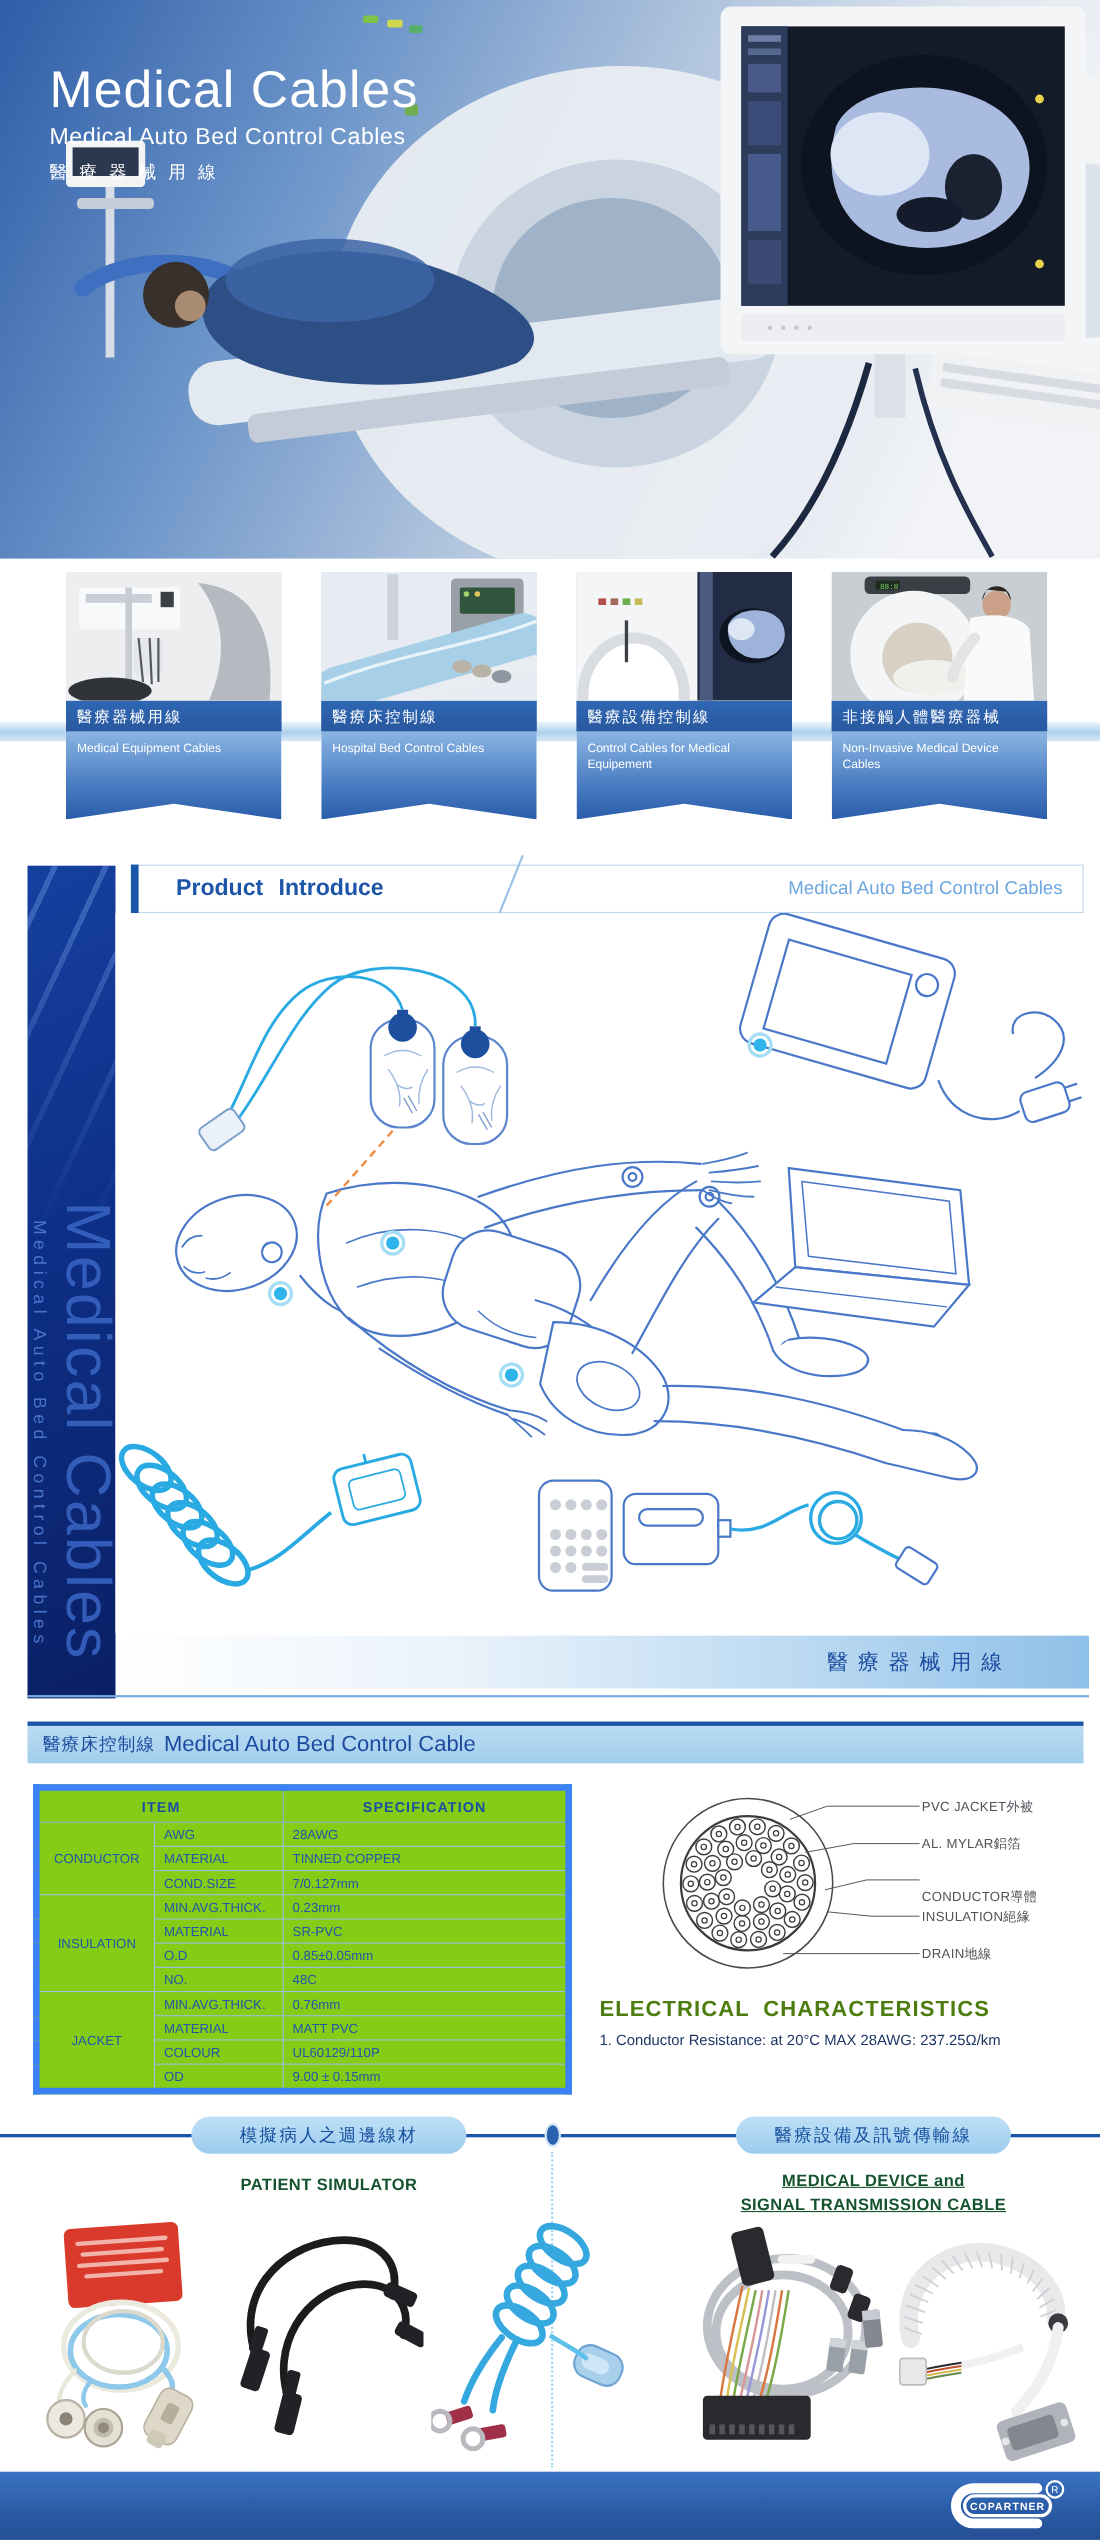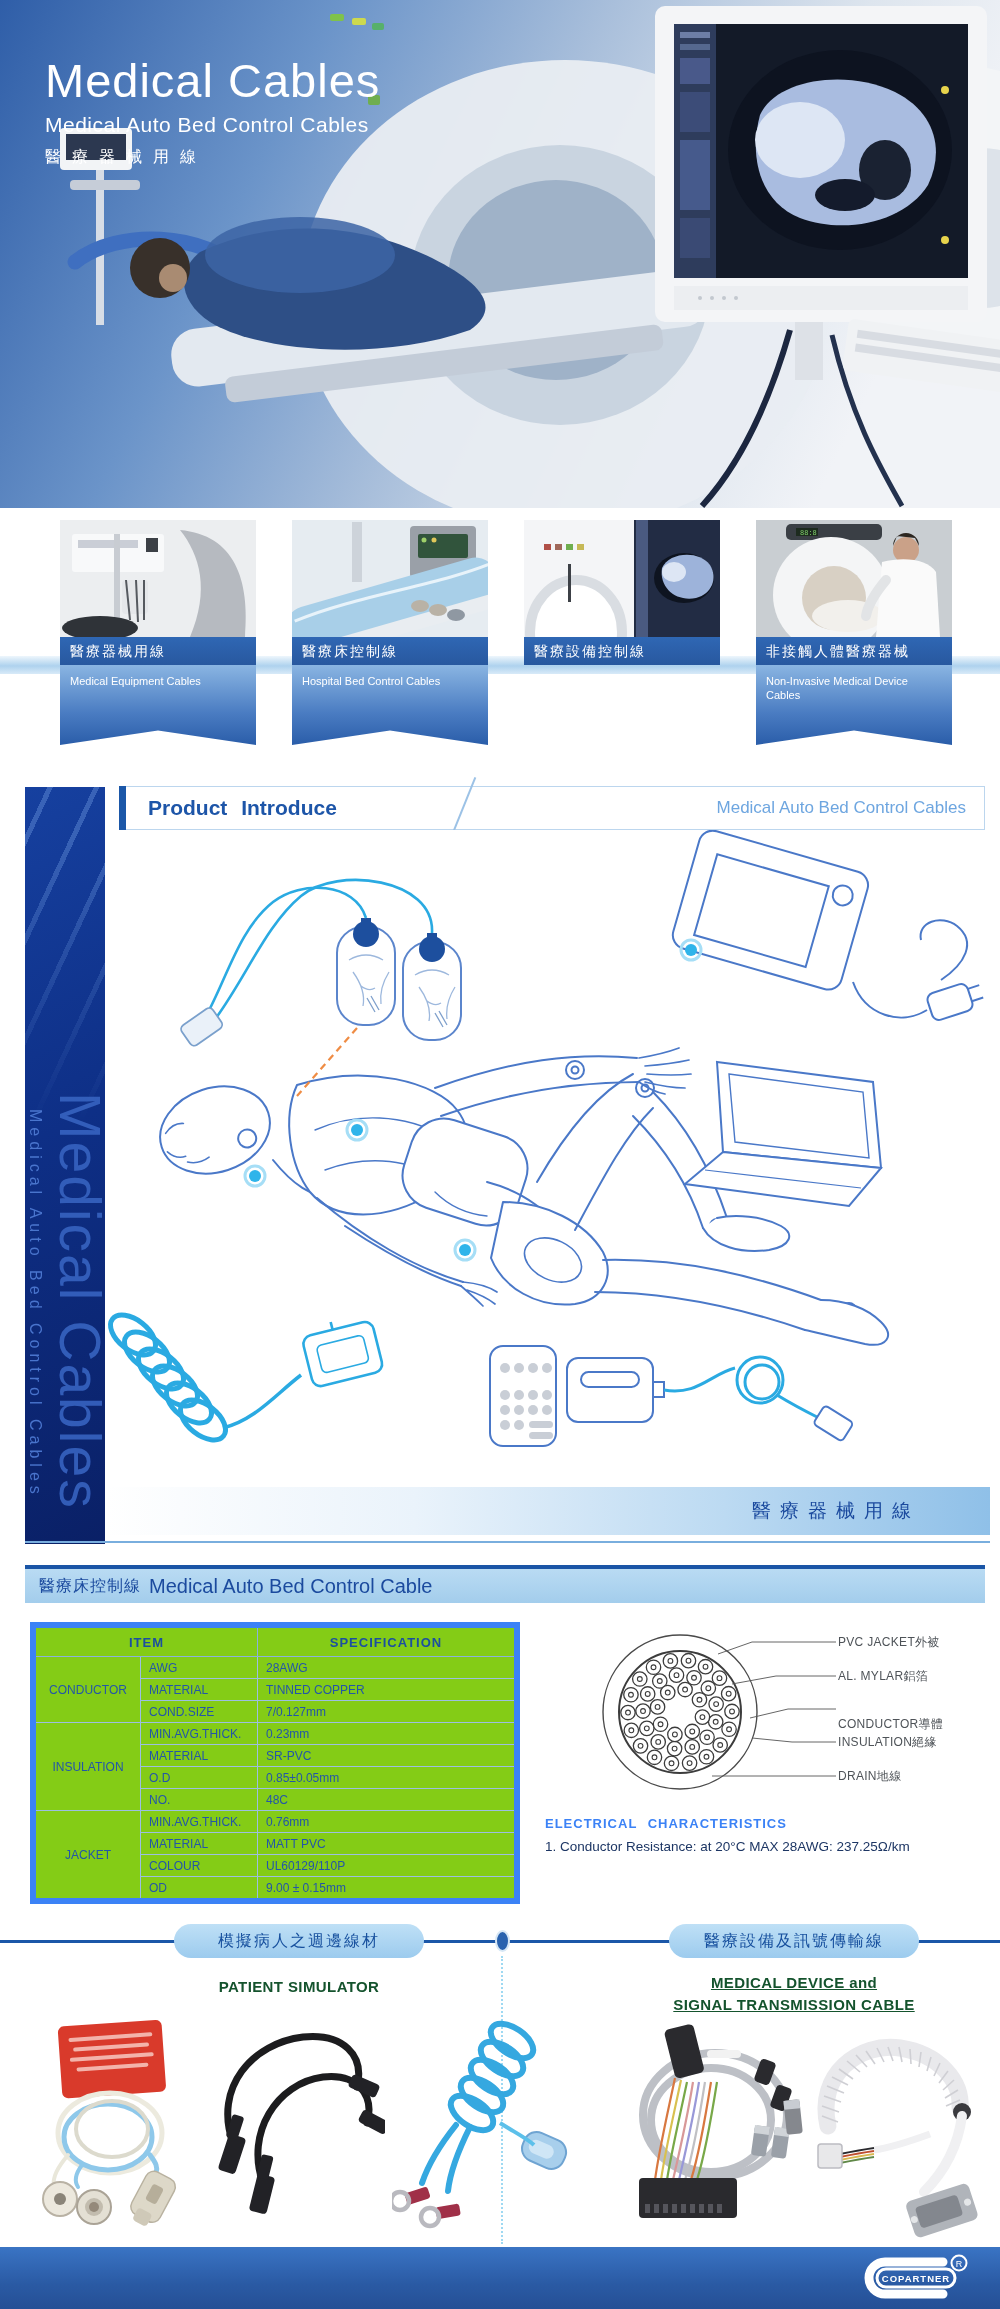--- a/index.html
+++ b/index.html
@@ -34,21 +34,21 @@
   .pi-sidebar::before{content:"";position:absolute;left:-30px;top:-20px;width:180px;height:360px;
       background:repeating-linear-gradient(115deg,transparent 0 14px,rgba(150,195,255,.28) 14px 19px,transparent 19px 42px);
       -webkit-mask-image:linear-gradient(#000 20%,transparent);mask-image:linear-gradient(#000 20%,transparent);}
   .v-big{position:absolute;left:22px;top:305px;writing-mode:vertical-rl;
          font-size:57px;letter-spacing:2px;color:#3763c0;opacity:.9;white-space:nowrap;}
   .v-small{position:absolute;left:1px;top:322px;writing-mode:vertical-rl;
          font-size:16px;letter-spacing:5px;color:#4d79d2;opacity:.95;white-space:nowrap;}
   .pi-header{left:119px;top:786px;width:866px;height:44px;background:#fff;
       border:1px solid #bcd6ee;box-sizing:border-box;display:flex;align-items:center;}
   .pi-accent{position:absolute;left:-1px;top:-1px;width:7px;height:44px;background:#1b57a8;}
-  .pi-title{margin-left:28px;font-size:21px;font-weight:bold;color:#1d55a8;word-spacing:8px;}
+  .pi-title{margin-left:40px;font-size:21px;font-weight:bold;color:#1d55a8;word-spacing:8px;}
   .pi-slash{position:absolute;left:342px;top:-12px;width:1.5px;height:66px;
             background:#9cc2e6;transform:rotate(22deg);}
   .pi-right{margin-left:auto;margin-right:18px;font-size:17px;color:#6ea6e0;}
   .pi-canvas{left:105px;top:830px;width:880px;height:655px;background:#fff;}
   .pi-bottombar{left:105px;top:1487px;width:885px;height:48px;
       background:linear-gradient(90deg,rgba(255,255,255,0) 0%,#eaf3fb 35%,#bcdaf2 70%,#8fc0e8 100%);
       display:flex;align-items:center;justify-content:flex-end;}
   .pi-bottombar span{margin-right:70px;font-size:19px;color:#1b4a9e;letter-spacing:9px;}
   .pi-underline{left:25px;top:1541px;width:965px;height:2px;background:#79aede;}
 
@@ -65,21 +65,21 @@
   table.spec td{border:1px solid #9cbfe2;font-size:12px;color:#2356a8;padding:2.5px 8px;height:16px;}
   td.grp{text-align:center;font-size:12.5px;width:88px;}
   td.lbl{width:100px;}
   td.val{width:240px;}
 
   .xsec{left:600px;top:1628px;width:240px;height:185px;}
   .xsec-labels{left:838px;top:1628px;width:160px;}
   .xsec-label{position:absolute;left:0;font-size:12px;color:#4e5358;letter-spacing:.3px;white-space:nowrap;}
 
   .elec{left:545px;top:1816px;width:440px;}
-  .elec-h{font-size:13px;font-weight:bold;color:#3b82f6;letter-spacing:1px;word-spacing:6px;}
+  .elec-h{font-size:20px;font-weight:bold;color:#4d7c0f;letter-spacing:1px;word-spacing:6px;}
   .elec-i{font-size:13.5px;color:#1d3664;margin-top:8px;}
 
   
   .rule{left:0;top:1940px;width:1000px;height:3px;background:#1b57a8;}
   .ribbon{top:1924px;height:34px;border-radius:17px;background:linear-gradient(#bfe0f6,#9ccbee);
       display:flex;align-items:center;justify-content:center;
       font-size:16px;color:#17509e;letter-spacing:2px;}
   .ribbon-left{left:174px;width:250px;}
   .ribbon-right{left:669px;width:250px;}
   .center-dot{left:495px;top:1930px;width:15px;height:22px;border-radius:50%;
@@ -233,20 +233,21 @@
             <rect x="53" y="24" width="7" height="6" fill="#c6b957"></rect>
           <rect x="44" y="44" width="3" height="38" fill="#3c4046"></rect>
           <rect x="110" y="0" width="86" height="117" fill="#222c44"></rect>
           <rect x="112" y="0" width="12" height="117" fill="#4a5a80"></rect>
           <ellipse cx="160" cy="58" rx="30" ry="25" fill="#0e1420"></ellipse>
           <path d="M138,48 C145,32 175,30 186,45 C194,58 188,74 172,78 C152,82 135,68 138,48 Z" fill="#9db3da"></path>
           <ellipse cx="150" cy="52" rx="12" ry="10" fill="#dde6f4"></ellipse>
         </svg>
       </div>
       <div class="card-zh">醫療設備控制線</div>
+      <div class="card-en">Control Cables for Medical Equipement</div>
     </div>
 
     <div class="card">
       <div class="card-photo">
         <svg width="196" height="117">
             <rect width="196" height="117" fill="#c9ced2"></rect>
           <rect x="30" y="4" width="96" height="16" rx="5" fill="#3a3f45"></rect>
           <rect x="40" y="8" width="22" height="8" fill="#1d2b1f"></rect>
           <text x="44" y="15" font-size="7" fill="#7fd06a" font-family="Liberation Mono,monospace">88:8</text>
           <circle cx="75" cy="75" r="58" fill="#f4f5f6"></circle>

